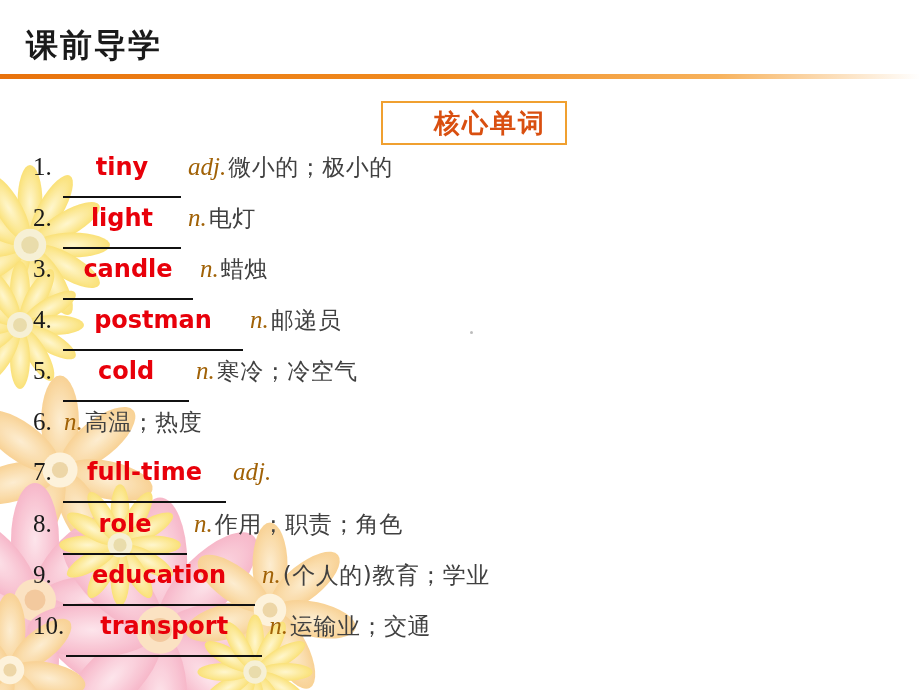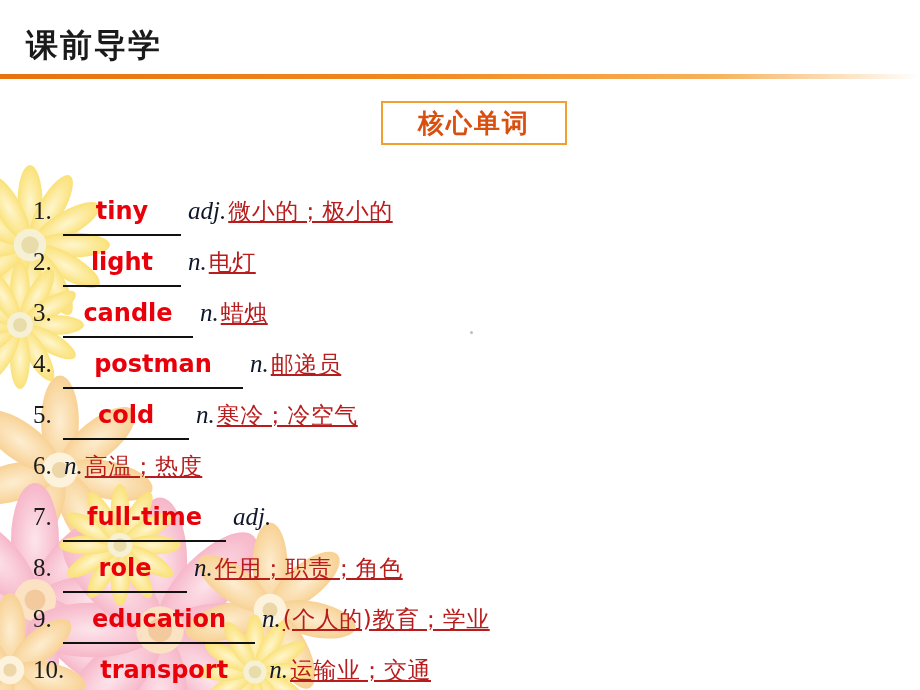--- a/index.html
+++ b/index.html
@@ -71,20 +71,21 @@
     width: 100%;
     height: 100%;
     display: flex;
     align-items: center;
     justify-content: center;
     font-family: "DejaVu Sans", sans-serif;
     font-weight: bold;
     font-size: 26px;
     color: #d94f10;
     letter-spacing: 2px;
+    padding-left: 16px;
   }
 
   
   .word-list {
     position: absolute;
     left: 0;
     top: 152px;
     width: 920px;
     z-index: 2;
   }
@@ -108,38 +109,36 @@
   .blank {
     display: inline-block;
     position: relative;
     text-align: center;
     border-bottom: 2px solid #111111;
     color: #e8000a;
     font-family: "DejaVu Sans", sans-serif;
     font-weight: bold;
     font-size: 24px;
     line-height: 1.05;
-    padding-bottom: 10px;
+    padding-bottom: 16px;
     margin: 0 4px 0 2px;
   }
   .pos {
     font-style: italic;
     font-family: "Liberation Serif", serif;
     font-size: 25px;
-    color: #0f172a;
+    color: #a16207;
     margin-left: 3px;
-    margin-top: 45px;
   }
   .meaning {
     font-family: "DejaVu Sans", sans-serif;
     font-size: 23px;
-    color: #b91c1c;
+    color: #404040;
     margin-left: 2px;
     letter-spacing: 0.5px;
-    text-decoration: underline;
   }
   .dot-mark {
     position: absolute;
     left: 470px;
     top: 26px;
     width: 3px;
     height: 3px;
     background: #bdbdbd;
     border-radius: 50%;
   }

